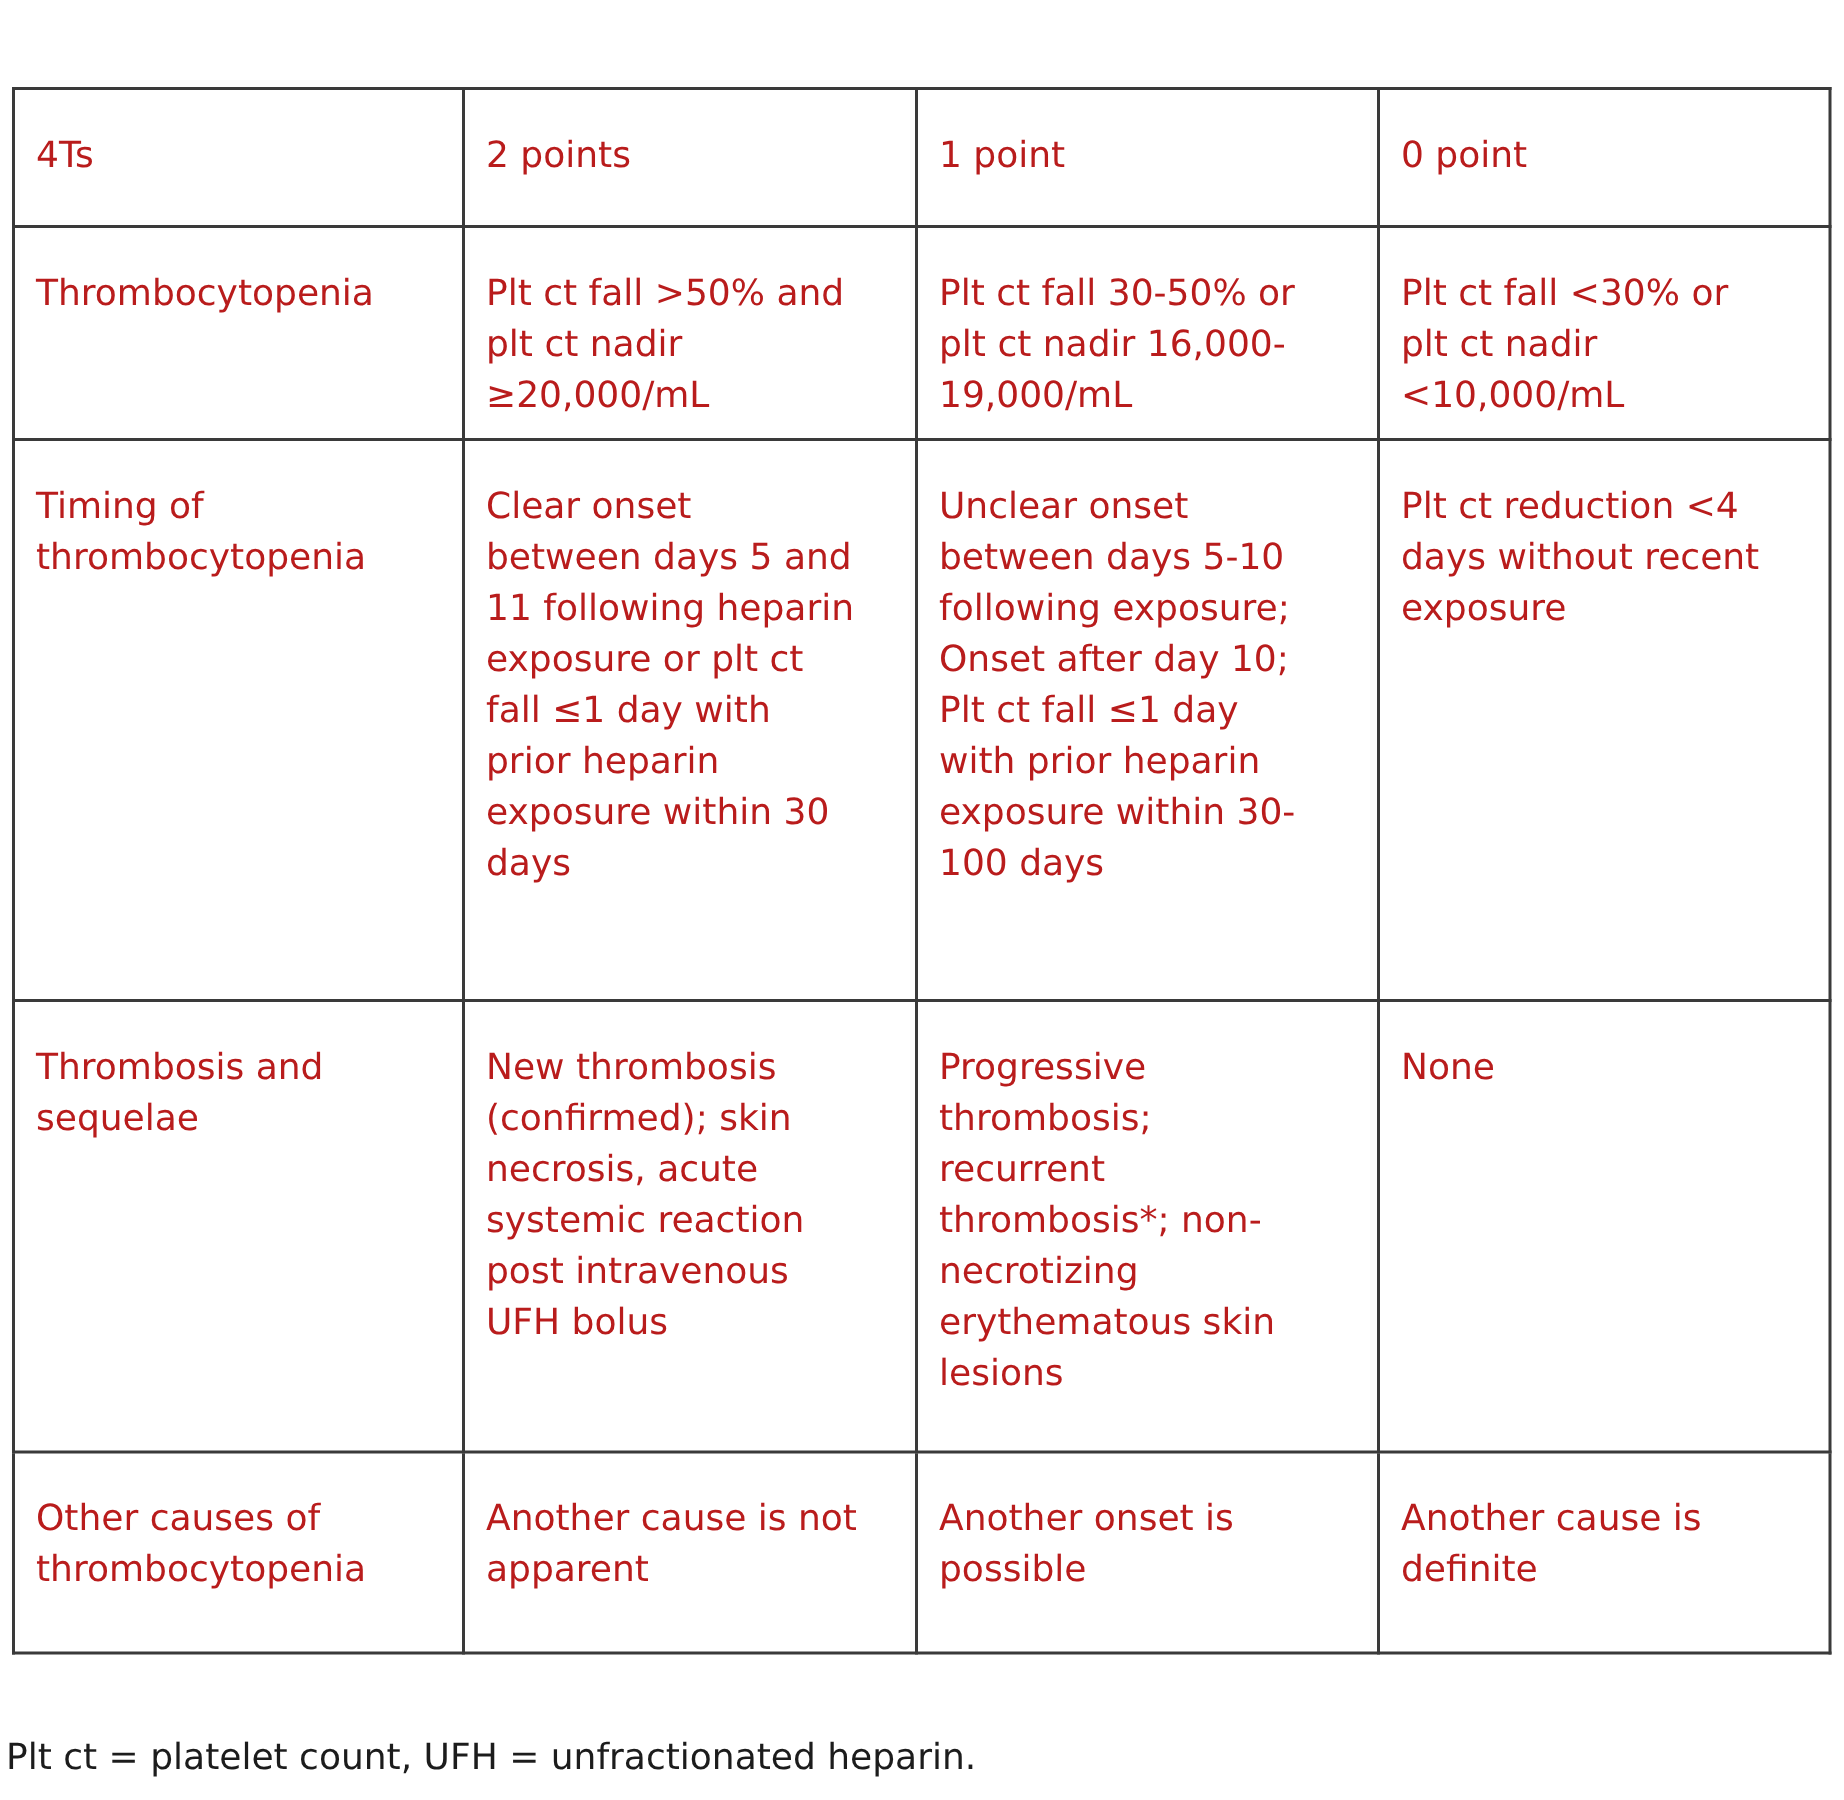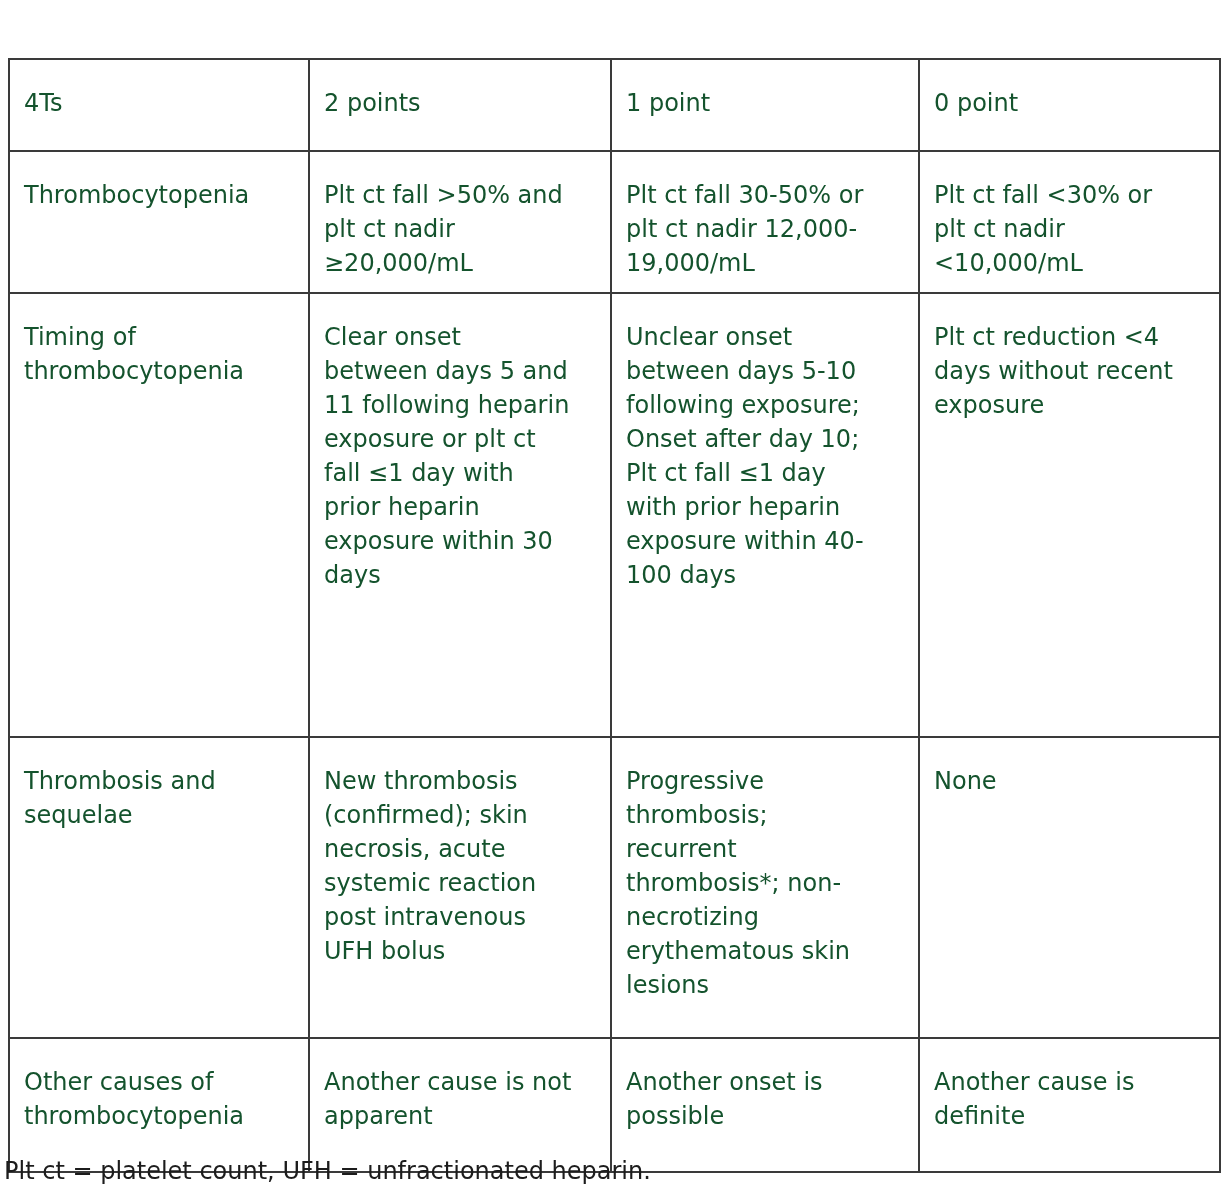--- a/index.html
+++ b/index.html
@@ -35,31 +35,31 @@
     background: #ffffff;
   }
   table.scoring th,
   table.scoring td {
     border: 2px solid #3a3a3a;
     vertical-align: top;
     text-align: left;
     font-size: 24px;
     line-height: 34px;
     font-weight: 400;
-    color: #14532d;
+    color: #b91c1c;
     padding: 26px 38px 12px 14px;
     overflow: hidden;
   }
   table.scoring th {
     font-weight: 400;
     padding-right: 14px;
   }
   tr.h-header { height: 92px; }
   tr.h-r1 { height: 132px; }
-  tr.h-r2 { height: 444px; padding-left: 28px; }
+  tr.h-r2 { height: 374px; padding-left: 28px; }
   tr.h-r3 { height: 301px; }
   tr.h-r4 { height: 134px; margin-left: 29px; }
   .footnote {
     position: absolute;
     top: 1157px;
     left: 4px;
     font-size: 24px;
     color: #1c1c1c;
   }
 </style>
@@ -80,28 +80,28 @@
       <tr class="h-header">
         <th>4Ts</th>
         <th>2 points</th>
         <th>1 point</th>
         <th>0 point</th>
       </tr>
 
       <tr class="h-r1">
         <td>Thrombocytopenia</td>
         <td>Plt ct fall &gt;50% and plt ct nadir ≥20,000/mL</td>
-        <td>Plt ct fall 30-50% or plt ct nadir 12,000-19,000/mL</td>
+        <td>Plt ct fall 30-50% or plt ct nadir 16,000-19,000/mL</td>
         <td>Plt ct fall &lt;30% or plt ct nadir &lt;10,000/mL</td>
       </tr>
 
       <tr class="h-r2">
         <td>Timing of thrombocytopenia</td>
         <td>Clear onset between days 5 and 11 following heparin exposure or plt ct fall ≤1 day with prior heparin exposure within 30 days</td>
-        <td>Unclear onset between days 5-10 following exposure; Onset after day 10; Plt ct fall ≤1 day with prior heparin exposure within 40-100 days</td>
+        <td>Unclear onset between days 5-10 following exposure; Onset after day 10; Plt ct fall ≤1 day with prior heparin exposure within 30-100 days</td>
         <td>Plt ct reduction &lt;4 days without recent exposure</td>
       </tr>
 
       <tr class="h-r3">
         <td>Thrombosis and sequelae</td>
         <td>New thrombosis (confirmed); skin necrosis, acute systemic reaction post intravenous UFH bolus</td>
         <td>Progressive thrombosis; recurrent thrombosis*; non-necrotizing erythematous skin lesions</td>
         <td>None</td>
       </tr>
 

